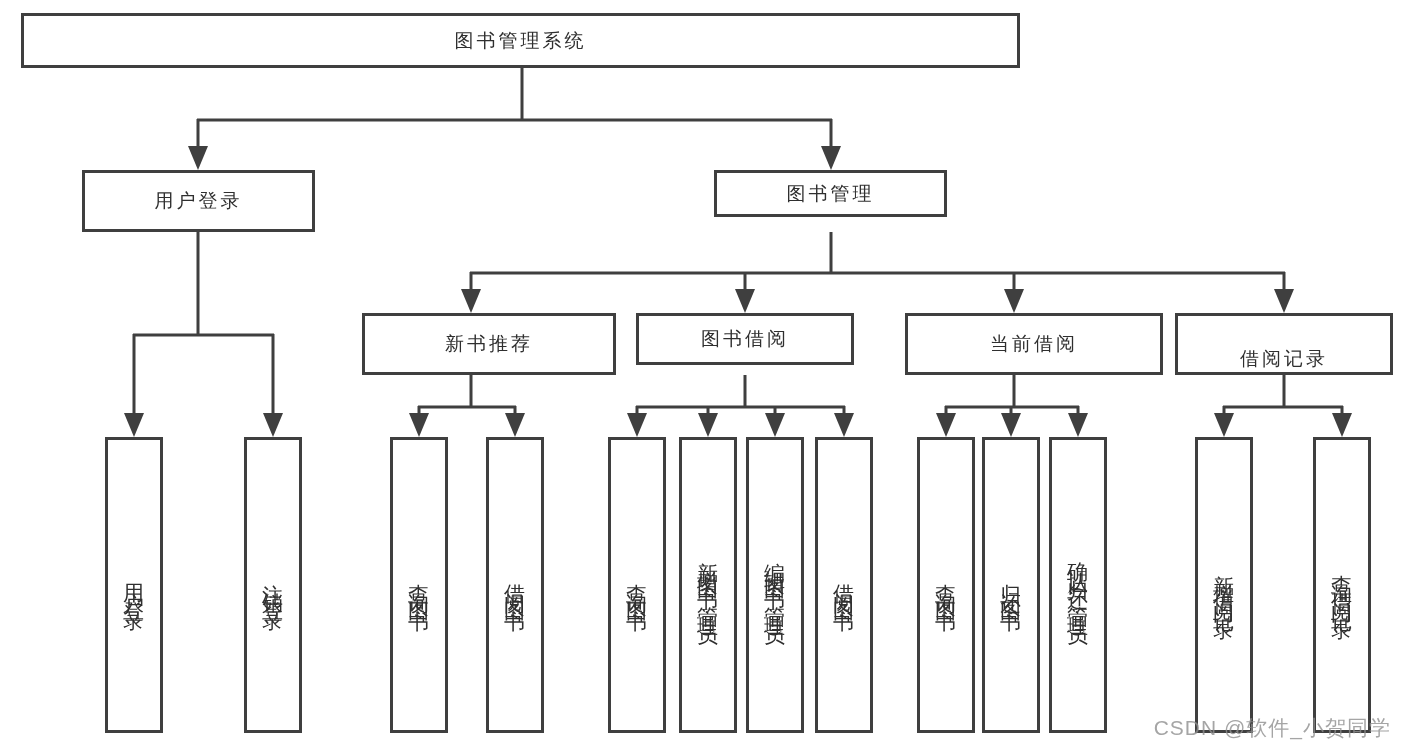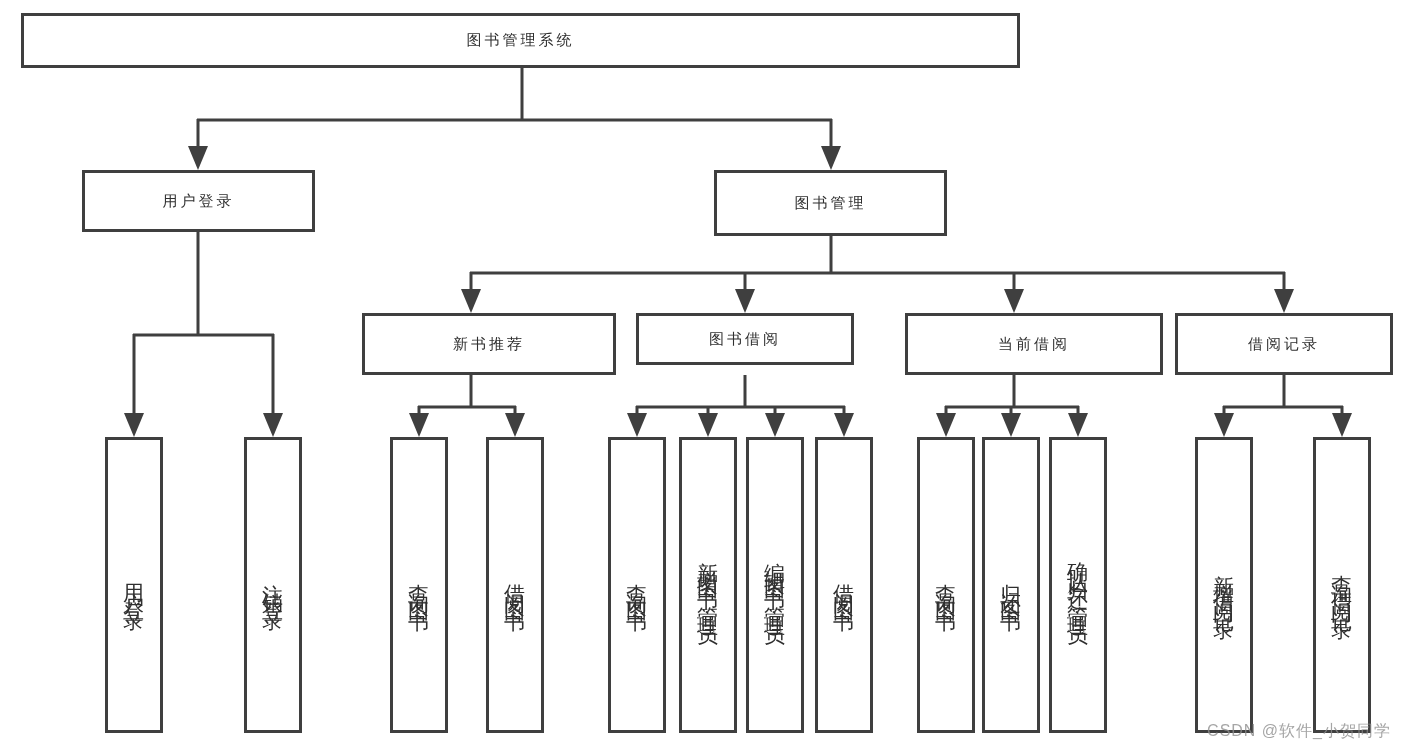--- a/index.html
+++ b/index.html
@@ -4,34 +4,34 @@
 <style>
   html,body{margin:0;padding:0;background:#ffffff;}
   .canvas{
     position:relative;width:1405px;height:747px;background:#ffffff;
     font-family:"Liberation Sans",sans-serif;color:#2f2f2f;overflow:hidden;
   }
   .lines{position:absolute;left:0;top:0;pointer-events:none;}
   .box{
     position:absolute;box-sizing:border-box;background:#ffffff;
     border:3px solid #3f3f3f;display:flex;align-items:center;justify-content:center;
-    font-size:15px;letter-spacing:3px;white-space:nowrap;
+    font-size:19px;letter-spacing:3px;white-space:nowrap;
   }
   .vbox{
     position:absolute;top:437px;width:58px;height:296px;box-sizing:border-box;
     background:#ffffff;border:3px solid #3f3f3f;
     display:flex;align-items:center;justify-content:center;
   }
   .vbox span{
     writing-mode:vertical-rl;text-orientation:mixed;
     font-size:21px;letter-spacing:9px;line-height:1;white-space:nowrap;
   }
   .watermark{
     position:absolute;right:14px;bottom:5px;z-index:5;
-    font-size:16px;color:#8f8f8f;opacity:.8;letter-spacing:1px;white-space:nowrap;
+    font-size:21px;color:#8f8f8f;opacity:.8;letter-spacing:1px;white-space:nowrap;
   }
 </style>
 </head>
 <body>
 
 <div class="canvas">
 
   <svg class="lines" width="1405" height="747" viewBox="0 0 1405 747">
     <g stroke="#3f3f3f" stroke-width="3" fill="none">
       <path d="M522 68 V121 M197 120 H832 M198 119 V152 M831 119 V152"></path>
@@ -65,34 +65,34 @@
     </g>
   </svg>
 
   <div class="box" style="left:21px;top:13px;width:999px;height:55px;">
     <span>图书管理系统</span>
   </div>
 
   <div class="box" style="left:82px;top:170px;width:233px;height:62px;">
     <span>用户登录</span>
   </div>
-  <div class="box" style="left:714px;top:170px;width:233px;height:66px;">
+  <div class="box" style="left:714px;top:170px;width:233px;height:47px;">
     <span>图书管理</span>
   </div>
 
   <div class="box" style="left:362px;top:313px;width:254px;height:62px;">
     <span>新书推荐</span>
   </div>
   <div class="box" style="left:636px;top:313px;width:218px;height:52px;">
     <span>图书借阅</span>
   </div>
   <div class="box" style="left:905px;top:313px;width:258px;height:62px;">
     <span>当前借阅</span>
   </div>
-  <div class="box" style="left:1175px;top:313px;width:218px;height:62px;">
+  <div class="box" style="left:1175px;top:313px;width:218px;height:62px;align-items:flex-end;">
     <span>借阅记录</span>
   </div>
 
   <div class="vbox" style="left:105px;">
     <span>用户登录</span>
   </div>
   <div class="vbox" style="left:244px;">
     <span>注销登录</span>
   </div>
 

